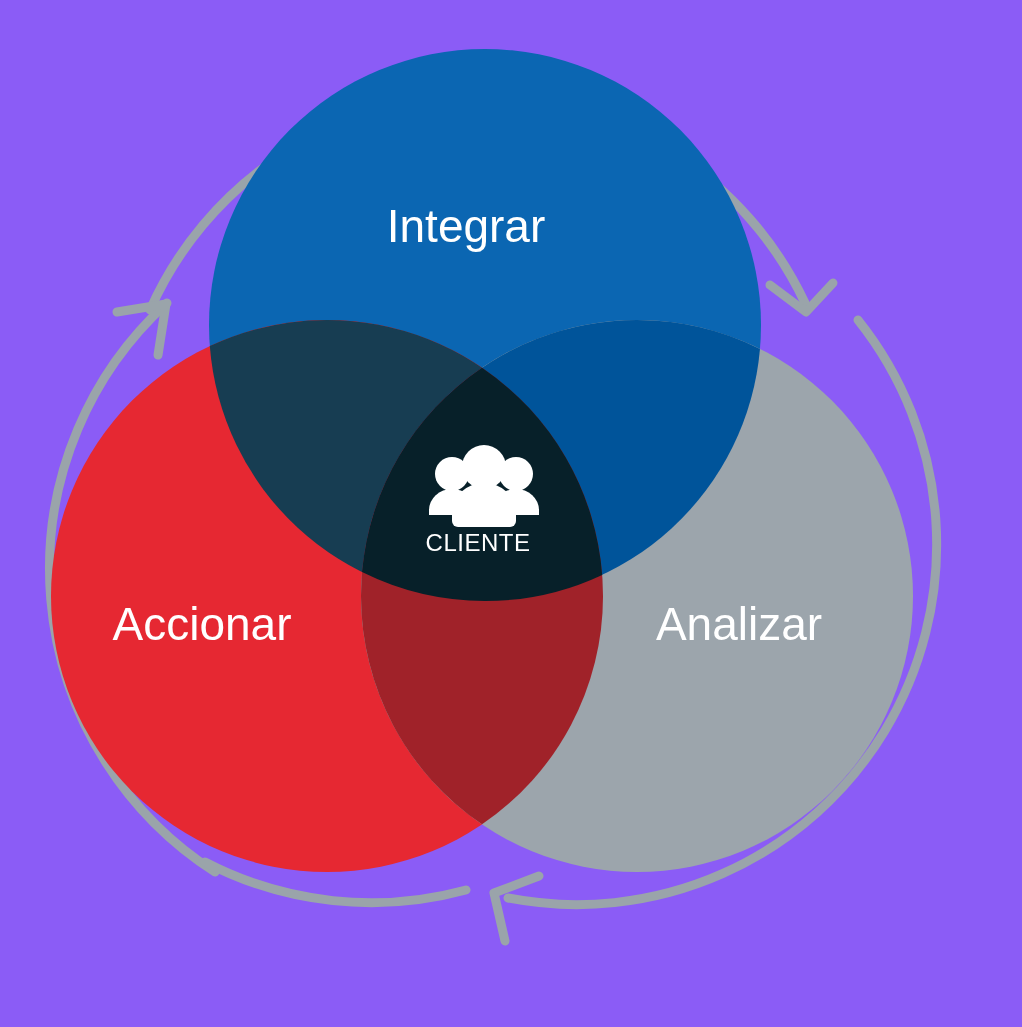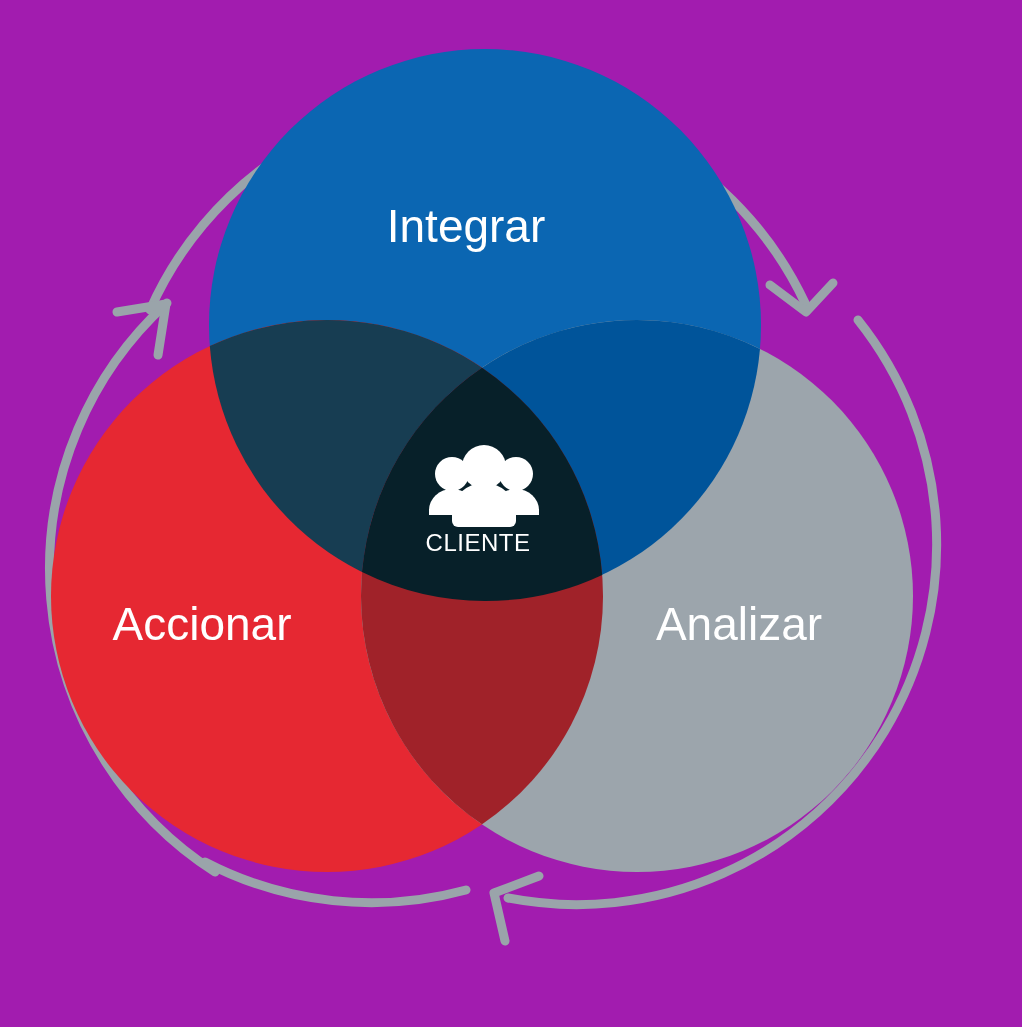--- a/index.html
+++ b/index.html
@@ -43,21 +43,21 @@
   }
   .cycle-arrow {
     fill: none;
     stroke-linecap: round;
     stroke-linejoin: round;
   }
 </style>
 </head>
 <body>
 
-<div id="diagram-root" style="background: #a21caf;">
+<div id="diagram-root" style="background: #8b5cf6;">
   <svg id="venn-svg" viewBox="0 0 1022 1027" xmlns="http://www.w3.org/2000/svg">
 
     <defs>
 
       <clipPath id="clip-integrar">
         <circle id="def-c-integrar" cx="485" cy="325" r="276"></circle>
       </clipPath>
       <clipPath id="clip-accionar">
         <circle id="def-c-accionar" cx="327" cy="596" r="276"></circle>
       </clipPath>

